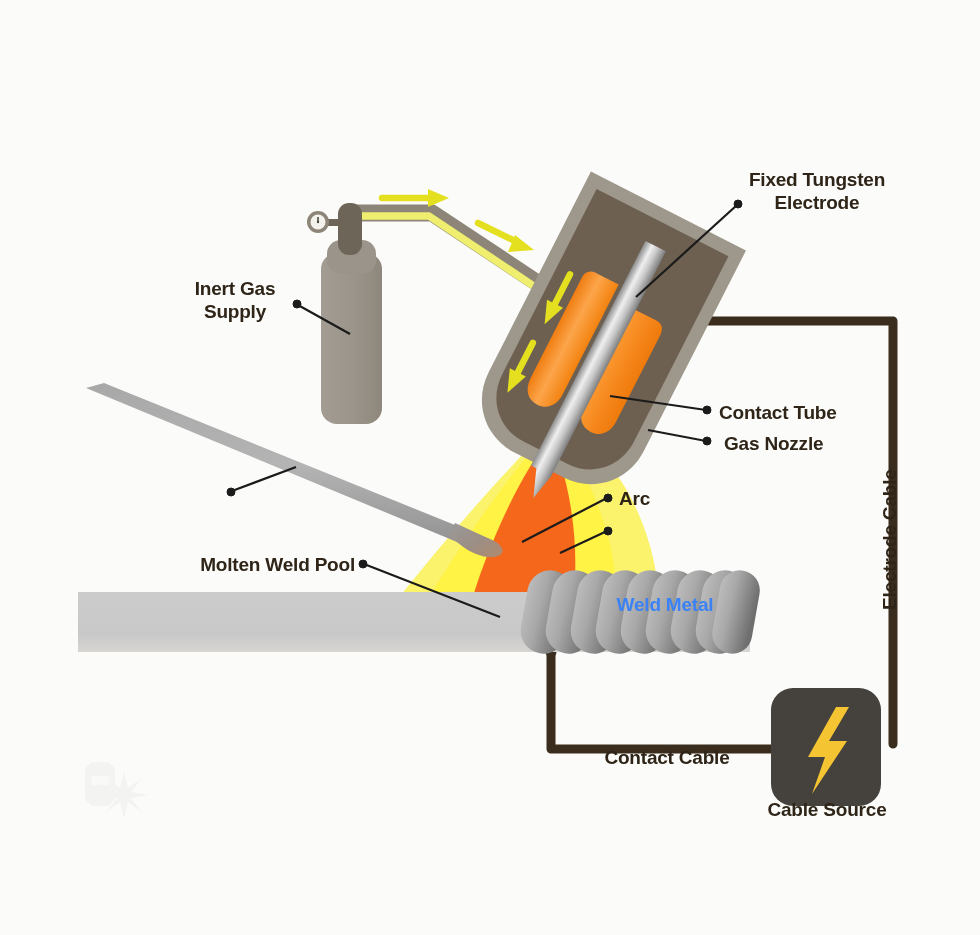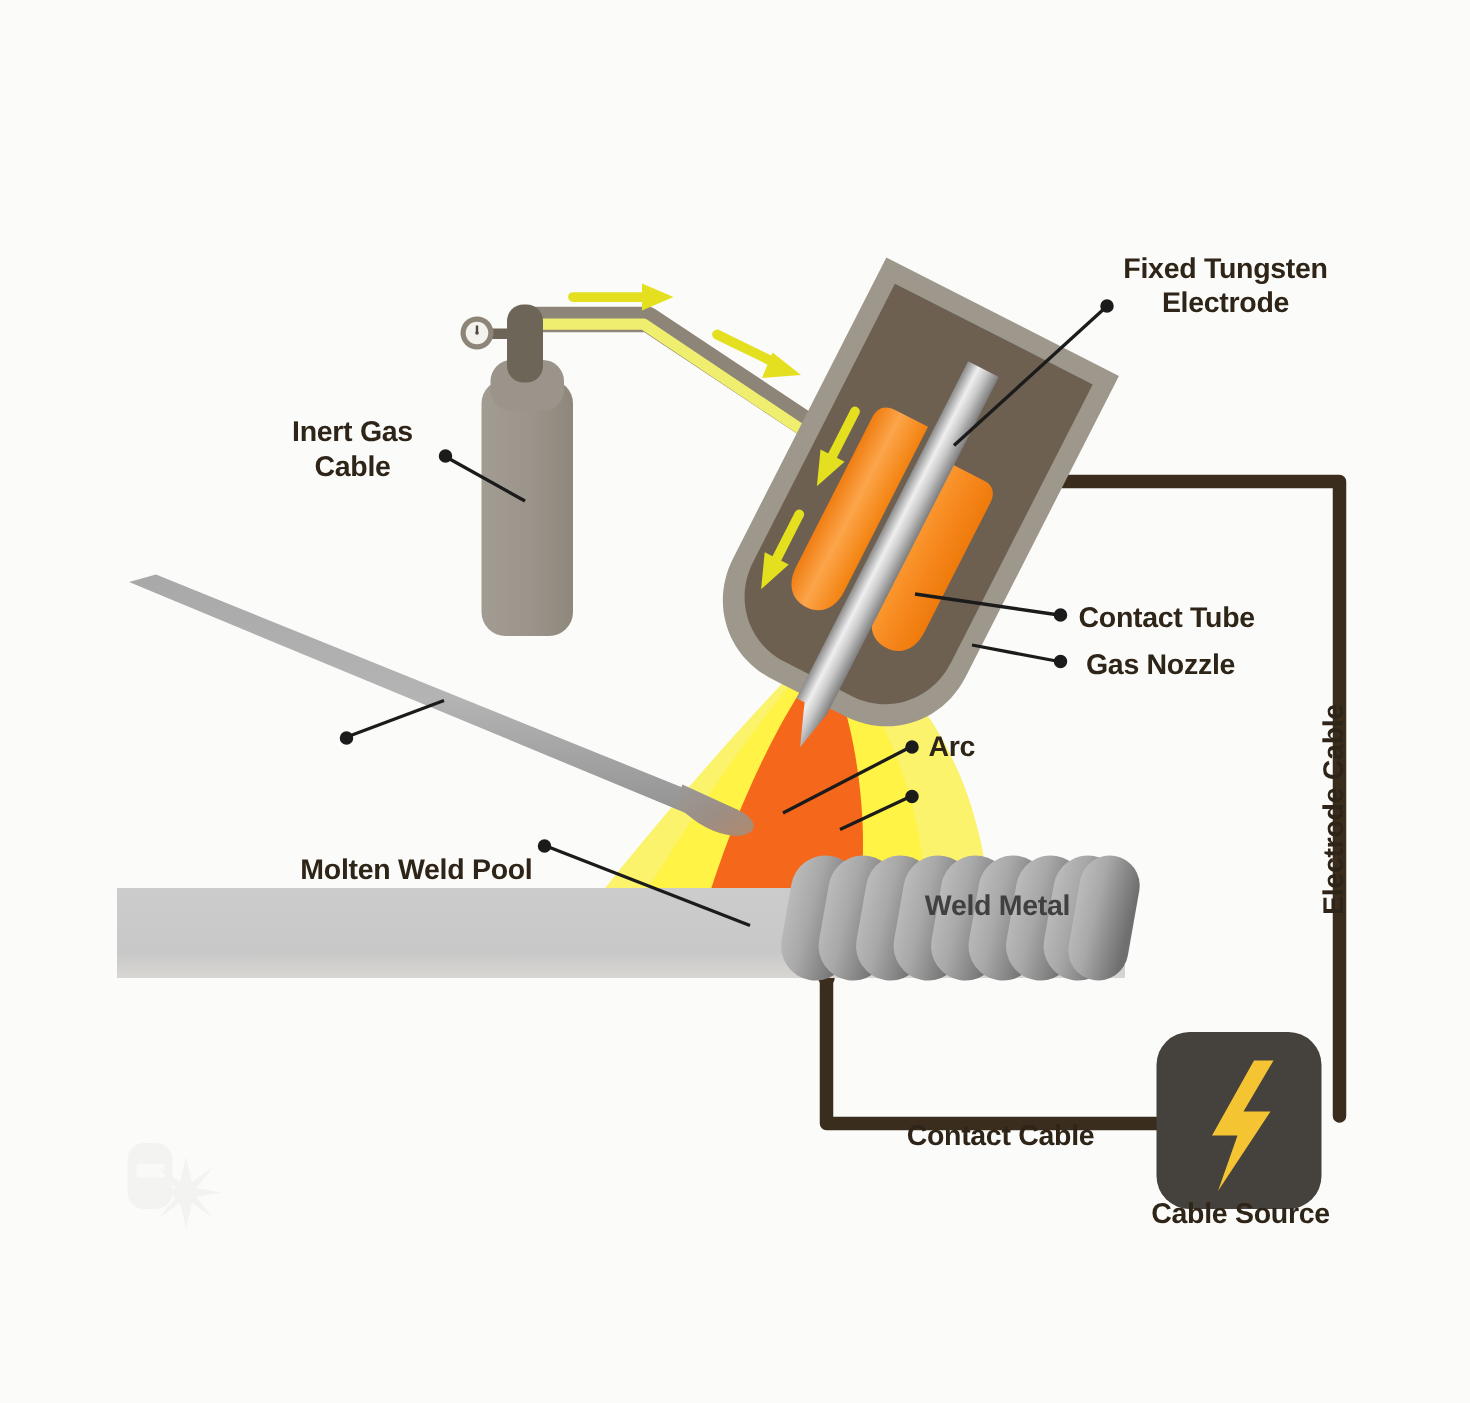--- a/index.html
+++ b/index.html
@@ -16,24 +16,24 @@
     position:absolute;
     font-family:"Liberation Sans", sans-serif;
     font-weight:bold;
     color:#2e2418;
     font-size:19px;
     line-height:1.22;
     letter-spacing:-0.2px;
     white-space:pre-line;
     user-select:none;
   }
-  .lbl.r{text-align:right;margin-top:16px;}
+  .lbl.r{text-align:right;}
   .lbl.c{text-align:center;}
   .lbl.l{text-align:left;}
-  .lbl.white{color:#404040;}
+  .lbl.white{color:#3b82f6;}
   .lbl.rot{
     transform-origin:0 0;
     transform:rotate(-90deg);
   }
 </style>
 </head>
 <body>
 
 <div id="stage">
 
@@ -279,21 +279,21 @@
     <line x1="364" y1="564" x2="500" y2="617" stroke-width="2.2"></line>
     <circle cx="363" cy="564" r="4"></circle>
   </g>
 
 </svg>
 
 <div class="lbl c" style="left:727px; top:168px; width:180px;">Fixed Tungsten
 Electrode</div>
 
 <div class="lbl c" style="left:155px; top:277px; width:160px;">Inert Gas
-Cable</div>
+Supply</div>
 
 <div class="lbl l" style="left:719px; top:401px; width:200px;">Contact Tube</div>
 
 <div class="lbl l" style="left:724px; top:432px; width:200px;">Gas Nozzle</div>
 
 <div class="lbl rot" style="left:878px; top:610px; width:220px;">Electrode Cable</div>
 
 
 <div class="lbl l" style="left:619px; top:487px; width:120px;">Arc</div>
 

